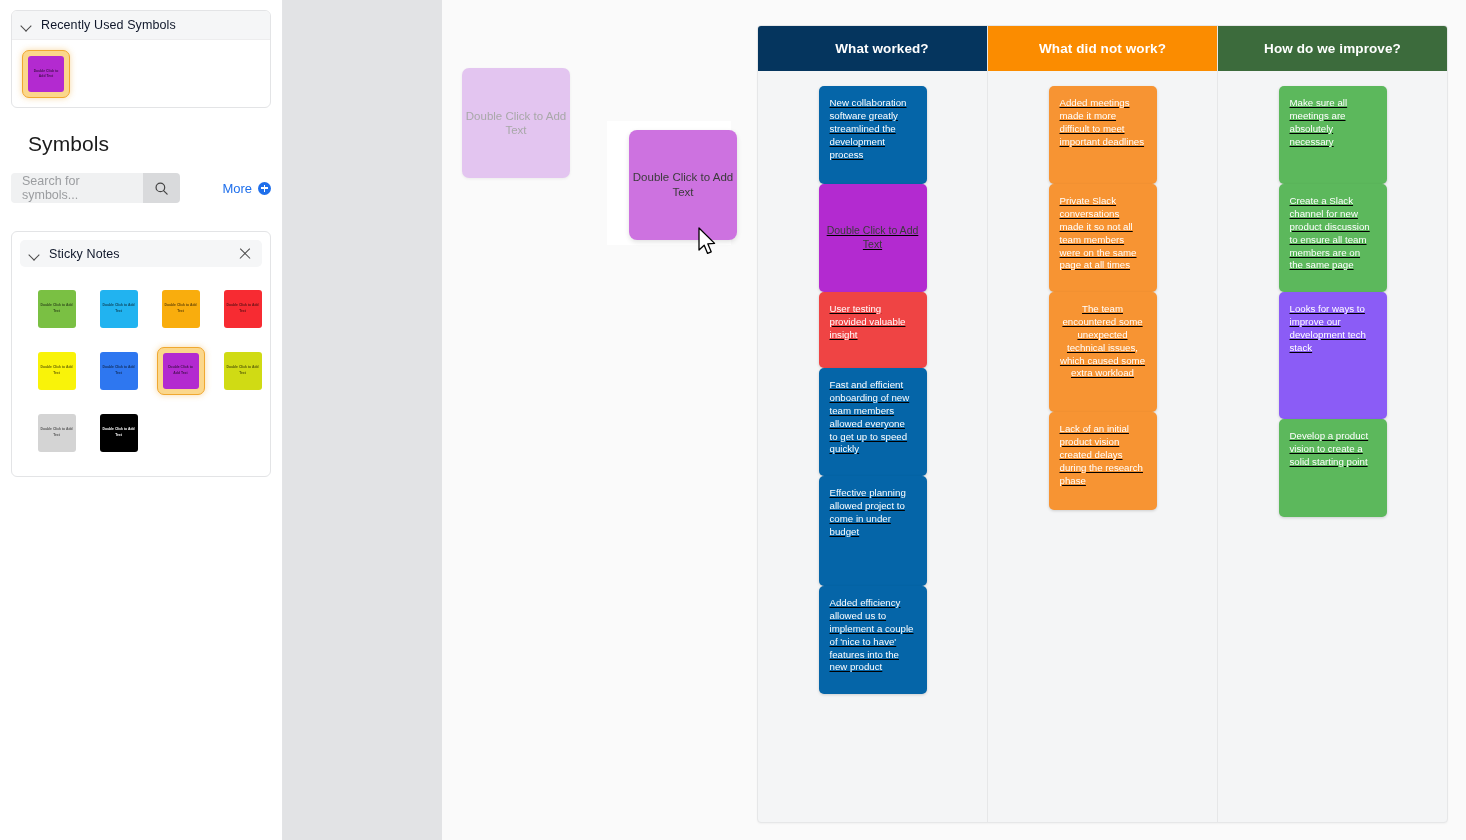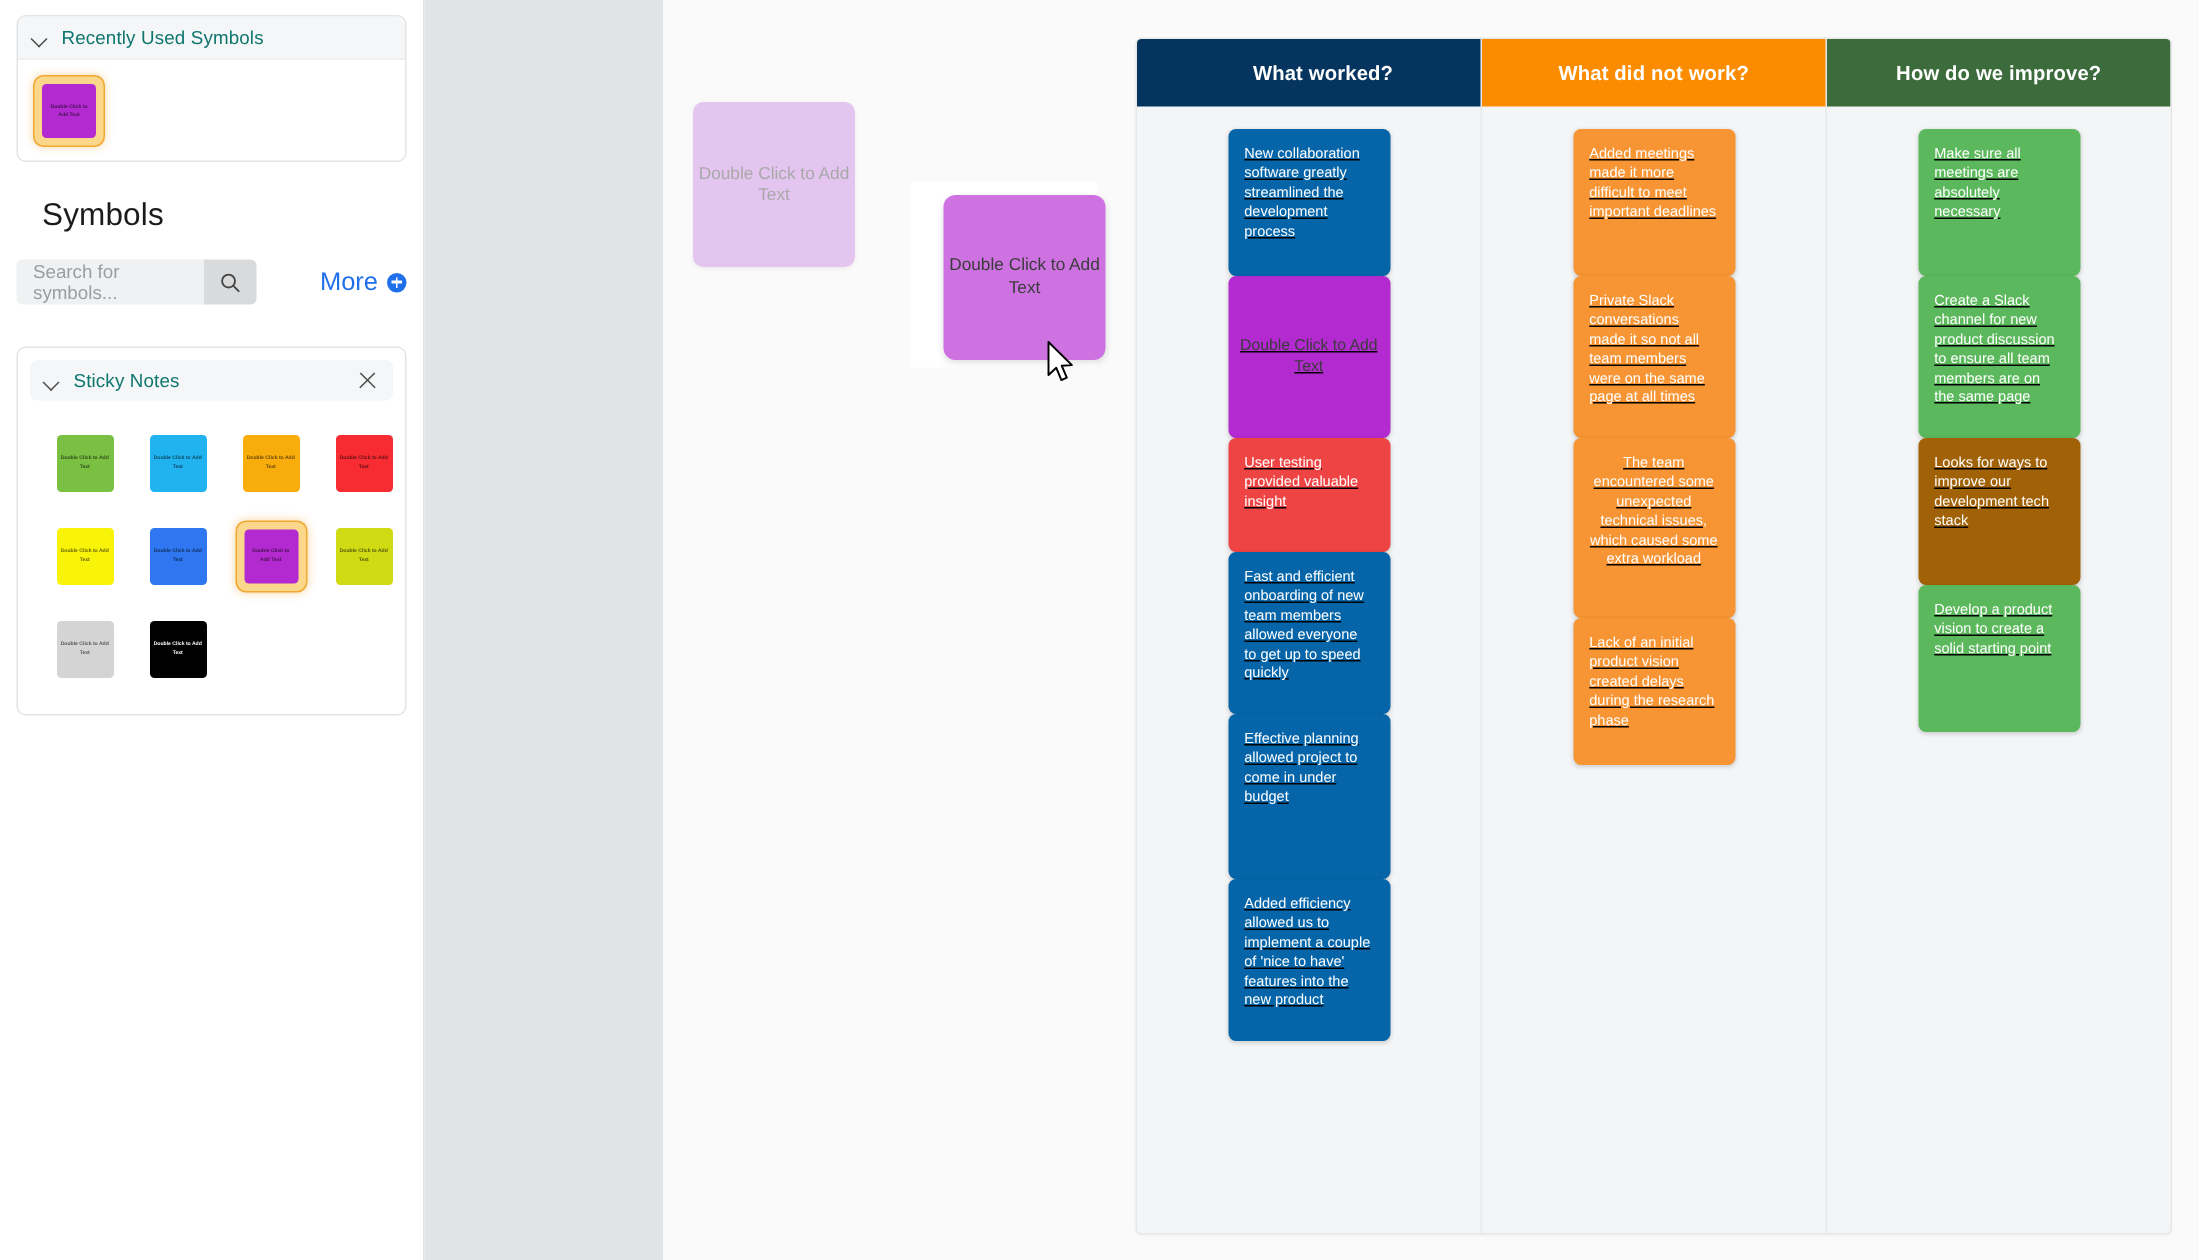--- a/index.html
+++ b/index.html
@@ -40,21 +40,21 @@
   }
   .chev::before {
     content: ""; position: absolute;
     left: 0px; top: 2px;
     width: 7px; height: 7px;
     border-right: 1.4px solid #4a4a4a;
     border-bottom: 1.4px solid #4a4a4a;
     transform: rotate(45deg);
   }
   .panel-head-title {
-    font-size: 12.5px; color: #0f766e; letter-spacing: .1px;
+    font-size: 12.5px; color: #0f172a; letter-spacing: .1px;
   }
   .panel-head .x {
     margin-left: auto; width: 14px; height: 14px; position: relative;
     cursor: pointer;
   }
   .panel-head .x::before, .panel-head .x::after {
     content: ""; position: absolute; left: 0; top: 6px;
     width: 14px; height: 1.4px; background: #4a4a4a;
   }
   .panel-head .x::before { transform: rotate(45deg); }
@@ -107,21 +107,21 @@
   .search-btn {
     width: 40px; height: 30px; margin-left: -10px;
     background: #d9dadc;
     border-radius: 0 4px 4px 0;
     display: flex; align-items: center; justify-content: center;
     cursor: pointer;
   }
   .search-btn svg { display: block; }
   .more-link {
     display: flex; align-items: center; gap: 6px;
-    font-size: 17px; color: #1f6feb; cursor: pointer;
+    font-size: 13px; color: #1f6feb; cursor: pointer;
     white-space: nowrap;
     margin-left: 32px;
   }
   .plus-badge {
     width: 13px; height: 13px; border-radius: 50%;
     background: #1f6feb; position: relative; flex: 0 0 auto;
   }
   .plus-badge::before, .plus-badge::after {
     content: ""; position: absolute; background: #fff;
   }
@@ -370,19 +370,19 @@
             <div class="note" style="background: rgb(247, 148, 51); height: 108px;">Private Slack conversations made it so not all team members were on the same page at all times</div>
             <div class="note" style="background: rgb(247, 148, 51); height: 120px; text-align: center;">The team encountered some unexpected technical issues, which caused some extra workload</div>
             <div class="note" style="background: rgb(247, 148, 51); height: 98px;">Lack of an initial product vision created delays during the research phase</div>
           </div>
         </div>
         <div class="col">
           <div class="col-head" style="background: rgb(60, 107, 60);">How do we improve?</div>
           <div class="col-body">
             <div class="note" style="background: rgb(92, 184, 92); height: 98px;">Make sure all meetings are absolutely necessary</div>
             <div class="note" style="background: rgb(92, 184, 92); height: 108px;">Create a Slack channel for new product discussion to ensure all team members are on the same page</div>
-            <div class="note" style="background: #a16207; height: 98px;">Looks for ways to improve our development tech stack</div>
+            <div class="note" style="background: #8b5cf6; height: 127px;">Looks for ways to improve our development tech stack</div>
             <div class="note" style="background: rgb(92, 184, 92); height: 98px;">Develop a product vision to create a solid starting point</div>
           </div>
         </div>
       </section>
   </main>
 </div>
 
 </body></html>

